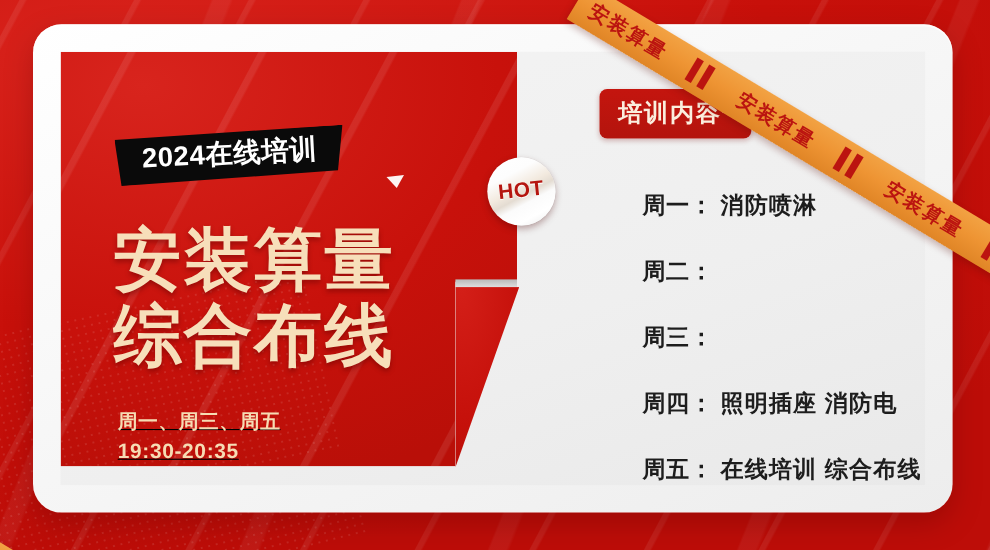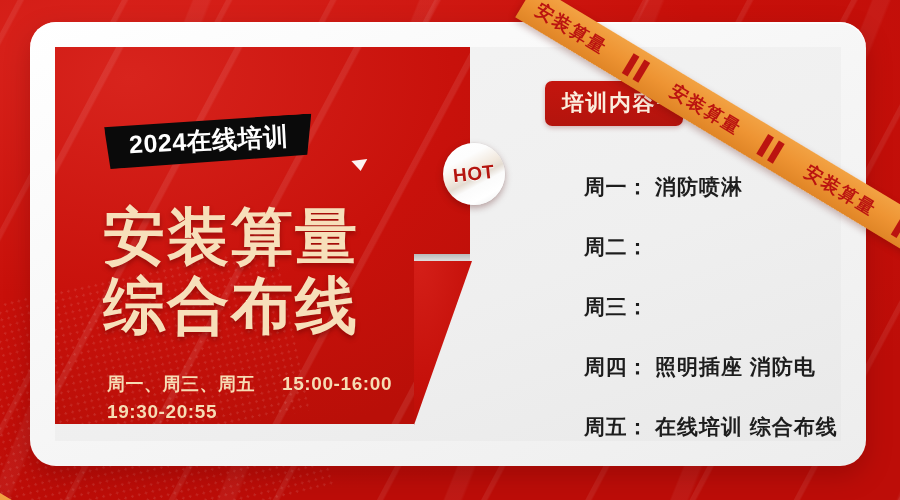--- a/index.html
+++ b/index.html
@@ -168,20 +168,21 @@
     position:absolute;
     left:52px; top:327px;
     width:350px;
   }
   #schedule .sch-row {
     display:flex;
     align-items:flex-end;
     line-height:1.0;
     margin-bottom:9px;
     white-space:nowrap;
+    text-decoration:underline;
   }
   #schedule .sch-days {
     width:175px;
     color:#f6dcb4;
     font-size:18px;
     font-weight:bold;
     letter-spacing:0.5px;
   }
   #schedule .sch-time {
     color:#f6dcb4;
@@ -343,24 +344,23 @@
       <div id="tag-mark"></div>
 
       <div id="headline">
         <span class="hl-line">安装算量</span>
         <span class="hl-line">综合布线</span>
       </div>
 
       <div id="schedule">
         <div class="sch-row">
           <span class="sch-days">周一、周三、周五</span>
-          <span class="sch-time">15:00-16:00</span>
         </div>
         <div class="sch-row">
-          <span class="sch-time">19:30-20:55</span>
+          <span class="sch-time">19:30-20:35</span>
         </div>
       </div>
 
       <div id="hot-wrap">
         <div id="hot">
           <span class="hot-text">HOT</span>
         </div>
       </div>
 
       <div id="right">

